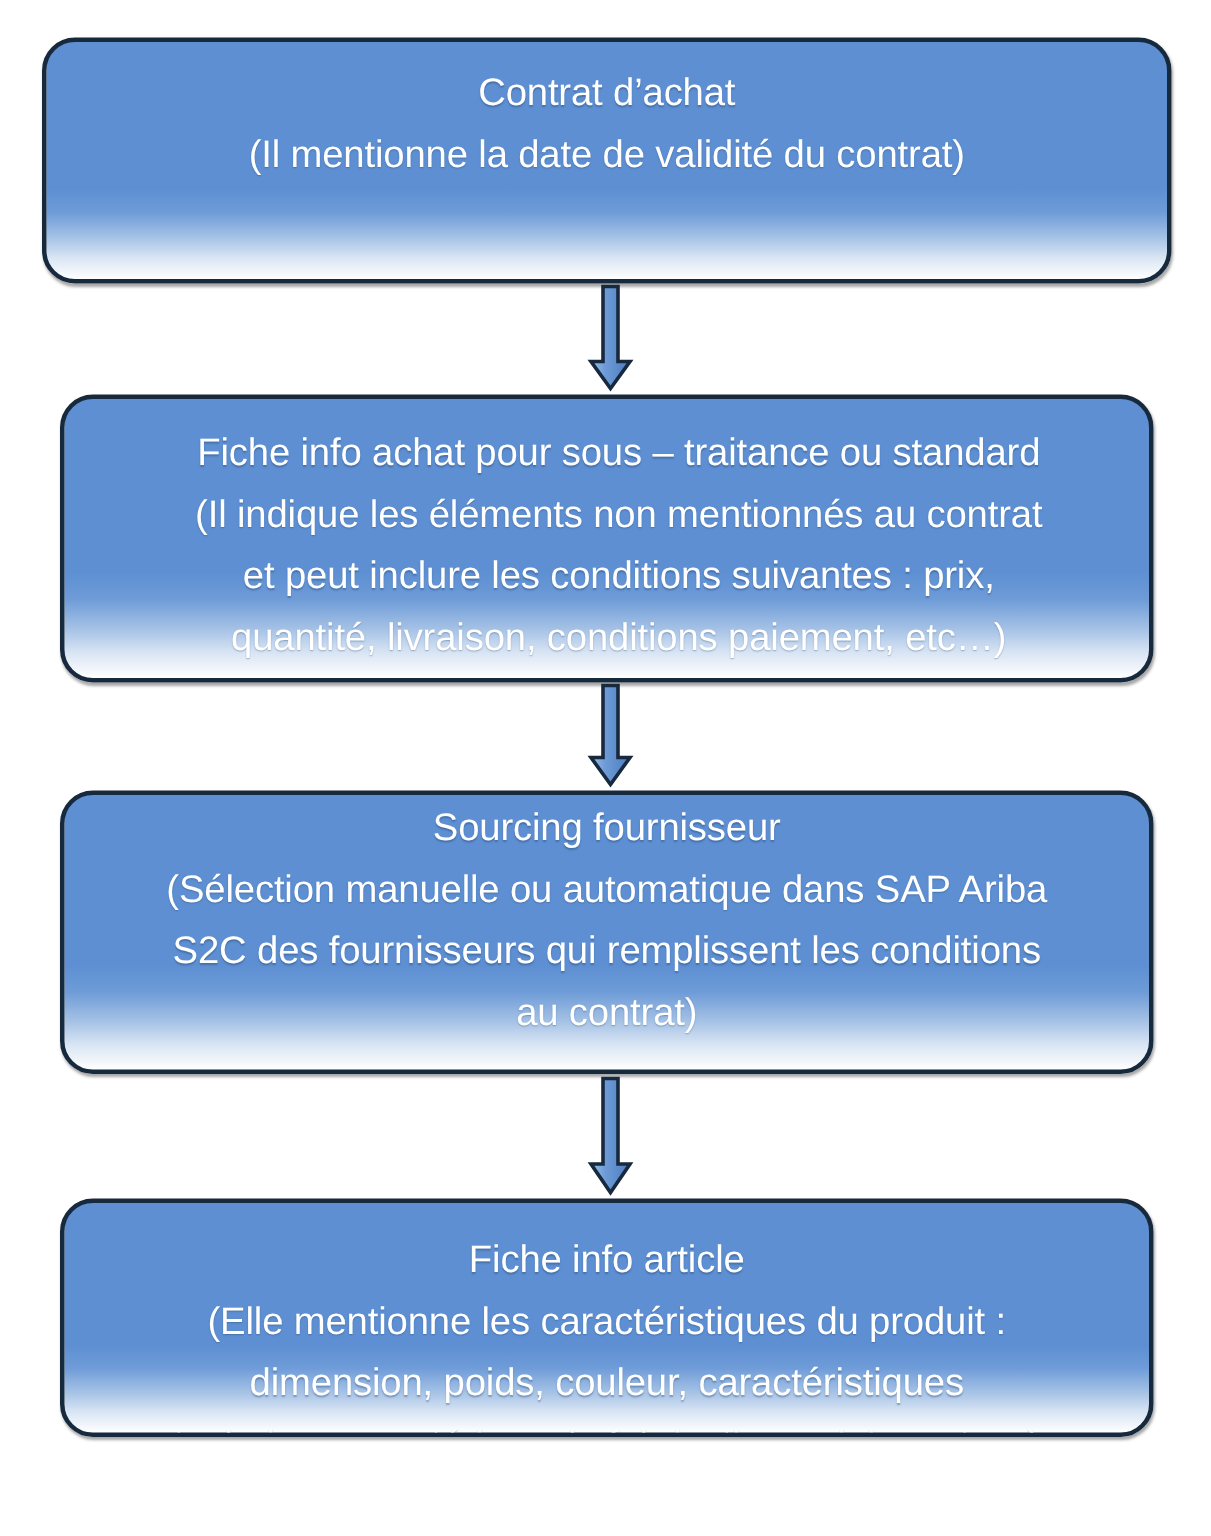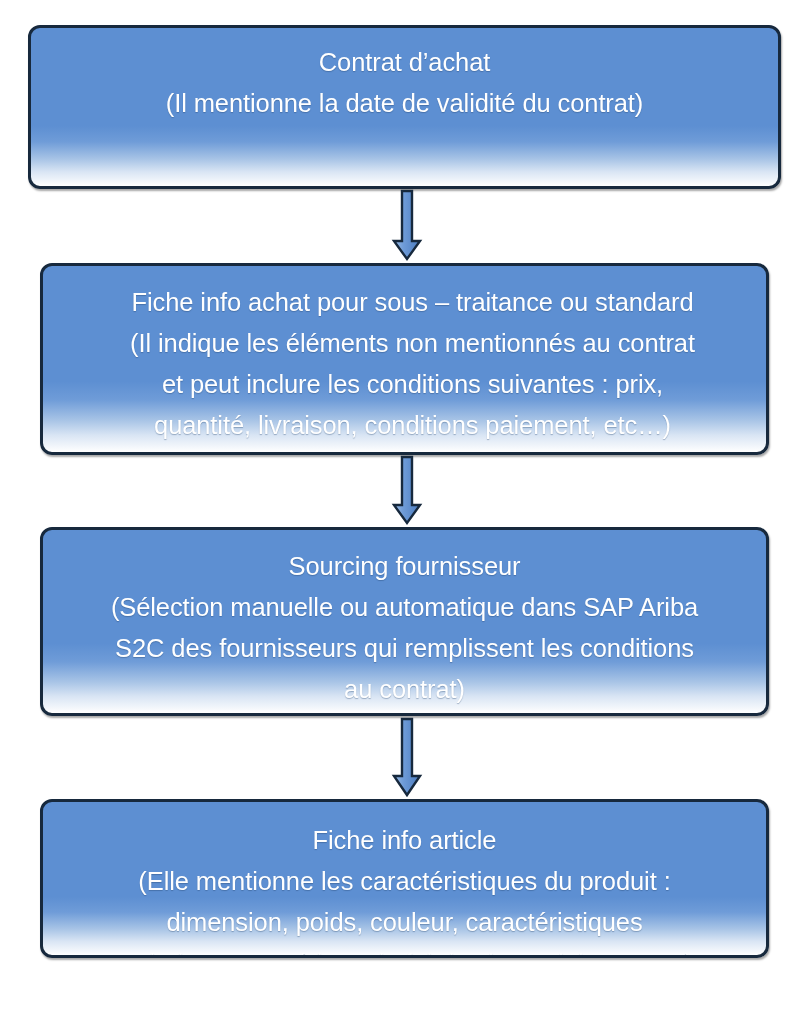--- a/index.html
+++ b/index.html
@@ -21,21 +21,21 @@
     top: 0;
     width: 807px;
     height: 1024px;
   }
 
   
   .node {
     position: absolute;
     box-sizing: border-box;
     border: 3px solid #17293d;
-    border-radius: 12px;
+    border-radius: 22px;
     background: linear-gradient(to bottom,
                 #5d8fd2 0%,
                 #5d8fd2 62%,
                 #6f9cd8 72%,
                 #a8c4e6 83%,
                 #d9e5f4 91%,
                 #f2f6fb 97%,
                 #ffffff 100%);
     box-shadow: 1px 2px 2px rgba(0,0,0,0.35);
     display: flex;
@@ -58,21 +58,21 @@
   }
 
   
   #node-1 { left: 28px;  top: 25px;  width: 753px; height: 164px; }
   #node-1 .node-text { padding-top: 14px; }
 
   #node-2 { left: 40px;  top: 263px; width: 729px; height: 192px; }
   #node-2 .node-text { padding-top: 16px; margin-left: 16px; }
 
   #node-3 { left: 40px;  top: 527px; width: 729px; height: 189px; }
-  #node-3 .node-text { padding-top: 16px; }
+  #node-3 .node-text { padding-top: 2px; }
 
   #node-4 { left: 40px;  top: 799px; width: 729px; height: 159px; }
   #node-4 .node-text { padding-top: 18px; }
 
   
   .connector {
     position: absolute;
     left: 381px;
     width: 52px;
   }

